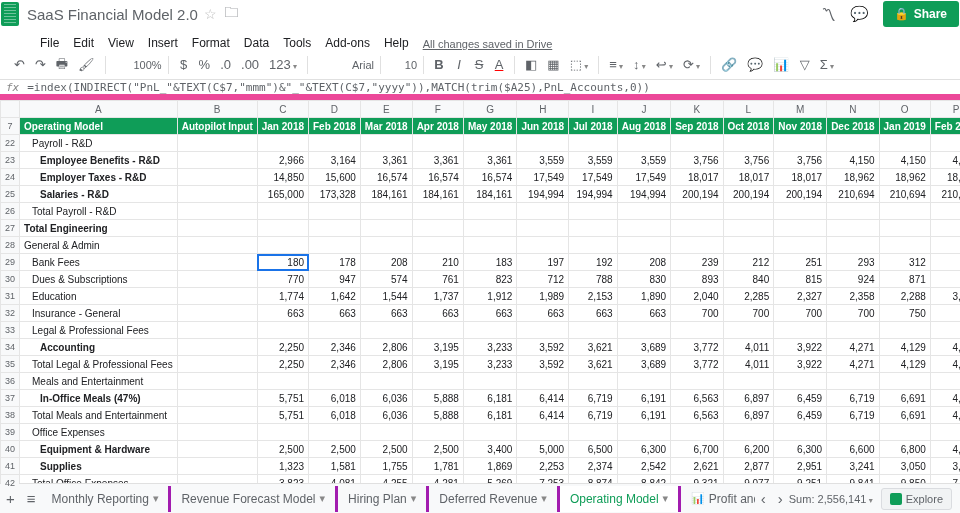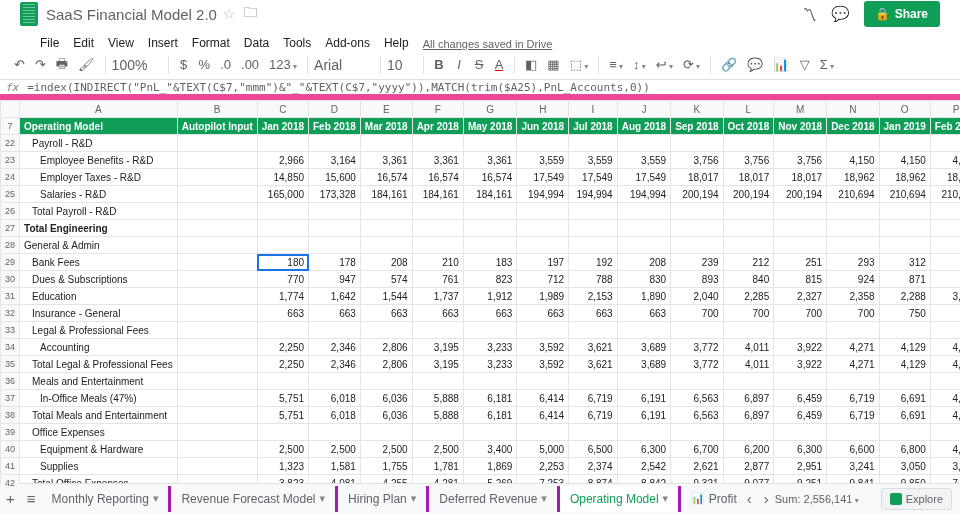--- a/index.html
+++ b/index.html
@@ -1,72 +1,72 @@
 <!DOCTYPE html>
 <html><head>
 <meta charset="utf-8">
 <style>
 * { margin: 0; padding: 0; box-sizing: border-box; }
 body { font-family: Arial, sans-serif; font-size: 11px; background: #fff; overflow: hidden; width: 960px; height: 513px; position: relative; }
 
 
-.titlebar { display: flex; align-items: center; padding: 6px 20px; height: 28px; }
+.titlebar { display: flex; align-items: center; padding: 6px 1px; height: 28px; }
 .doc-icon { width: 18px; height: 24px; background: #0f9d58; border-radius: 2px; margin-right: 8px; position: relative; }
 .doc-icon::after { content: ""; position: absolute; top: 2px; left: 3px; right: 3px; bottom: 2px; background: repeating-linear-gradient(#fff, #fff 1px, #0f9d58 1px, #0f9d58 3px); opacity: 0.4; }
 .doc-title { font-size: 15px; color: #5f6368; margin-right: 6px; }
 .folder-icon { color: #5f6368; font-size: 14px; margin-left: 8px; }
 .titlebar-right { margin-left: auto; display: flex; align-items: center; gap: 14px; }
 .share-btn { background: #0f9d58; color: #fff; border: none; border-radius: 3px; padding: 6px 12px; font-size: 12px; font-weight: bold; cursor: pointer; display: flex; align-items: center; gap: 4px; }
 .ico-gray { color: #5f6368; font-size: 15px; cursor: pointer; }
 
 
 .menubar { display: flex; align-items: flex-end; padding: 0 10px 0 40px; height: 22px; font-size: 12px; color: #202124; }
 .menubar span { margin-right: 14px; cursor: pointer; }
 .save-status { color: #5f6368; text-decoration: underline; font-size: 11px; margin-top: 43px; }
 
 
 .toolbar { display: flex; align-items: center; height: 30px; padding: 0 10px; border-bottom: 1px solid #e0e0e0; gap: 2px; }
 .tb-btn { padding: 2px 4px; color: #5f6368; font-size: 13px; cursor: pointer; min-width: 18px; text-align: center; }
 .tb-sep { width: 1px; height: 18px; background: #e0e0e0; margin: 0 4px; }
-.tb-input { border: none; font-size: 14px; width: 50px; text-align: left; color: #5f6368; }
+.tb-input { border: none; font-size: 11px; width: 50px; text-align: right; color: #5f6368; }
 .tb-drop::after { content: " ▾"; font-size: 8px; color: #888; }
 
 
 .fxbar { display: flex; align-items: center; height: 20px; border-bottom: 6px solid #ec4899; padding: 0 6px; font-size: 11px; color: #5f6368; font-family: monospace; }
 .fx-label { font-style: italic; margin-right: 8px; color: #888; }
 .fx-content { white-space: nowrap; overflow: hidden; }
 
 
 .grid-wrap { height: 396px; overflow: auto; position: relative; }
 table { border-collapse: collapse; table-layout: fixed; }
 th, td { border: 1px solid #e5e5e5; padding: 1px 4px; height: 17px; font-size: 10px; color: #202124; white-space: nowrap; overflow: hidden; }
 td { text-align: right; }
 .col-hdr { background: #f8f9fa; text-align: center; font-weight: normal; color: #5f6368; font-size: 10px; position: sticky; top: 0; z-index: 2; }
 .row-hdr { background: #f8f9fa; text-align: center; font-weight: normal; color: #5f6368; font-size: 9px; width: 22px; position: sticky; left: 0; z-index: 1; }
 .corner { position: sticky; top: 0; left: 0; z-index: 3; background: #f8f9fa; }
 .title-row td { background: #0f9d58; color: #fff; font-weight: bold; text-align: left; }
 .title-row td.month { text-align: right; }
 .label-cell { text-align: left; }
 .indent-1 { padding-left: 12px; }
-.indent-2 { padding-left: 20px; }
+.indent-2 { padding-left: 20px; font-weight: bold; }
 .bold { font-weight: bold; }
 .selected { outline: 2px solid #1a73e8; outline-offset: -2px; }
 .col-A { width: 124px; }
 .col-B { width: 54px; }
 .col-data { width: 50px; }
 
 
 .sheet-tabs { position: absolute; bottom: 0; left: 0; right: 0; height: 30px; border-top: 1px solid #e0e0e0; display: flex; align-items: center; background: #f8f9fa; font-size: 12px; }
 .sheet-nav { padding: 0 6px; color: #5f6368; cursor: pointer; font-size: 15px; }
 .tab { padding: 6px 10px; color: #5f6368; border-right: 3px solid #a21caf; cursor: pointer; display: flex; align-items: center; gap: 4px; white-space: nowrap; }
 .tab.active { background: #fff; color: #0f9d58; border-top: 2px solid #0f9d58; margin-top: -2px; }
 .tab-icon { color: #888; font-size: 11px; }
 .tabs-right { margin-left: auto; display: flex; align-items: center; gap: 8px; padding-right: 8px; }
 .sum-box { color: #5f6368; font-size: 11px; }
-.explore-btn { background: #f1f3f4; border: 1px solid #dadce0; border-radius: 3px; padding: 4px 8px; font-size: 11px; color: #5f6368; display: flex; align-items: center; gap: 4px; cursor: pointer; margin-left: 14px; }
+.explore-btn { background: #f1f3f4; border: 1px solid #dadce0; border-radius: 3px; padding: 4px 8px; font-size: 11px; color: #5f6368; display: flex; align-items: center; gap: 4px; cursor: pointer; }
 .explore-ico { width: 12px; height: 12px; background: #0f9d58; border-radius: 2px; }
 </style>
 </head>
 <body>
 
 <div class="titlebar">
   <div class="doc-icon"></div>
   <div class="doc-title">SaaS Financial Model 2.0</div>
   <span style="color:#bbb;font-size:14px;">☆</span>
   <span class="folder-icon">🗀</span>

